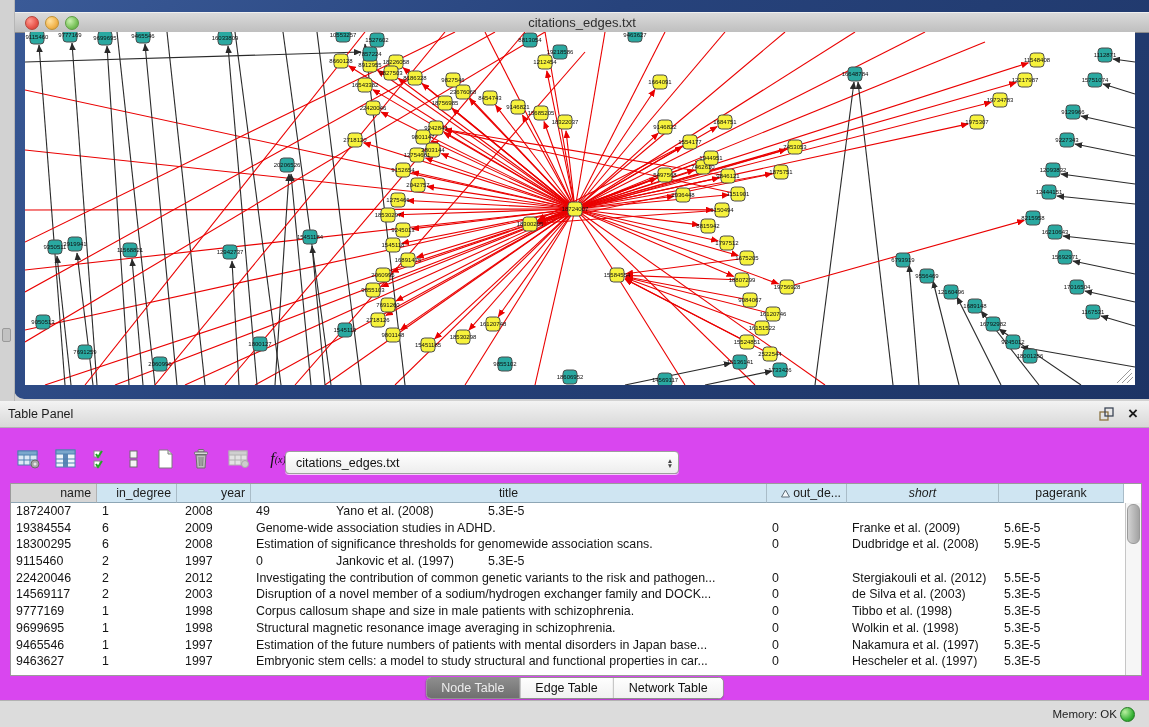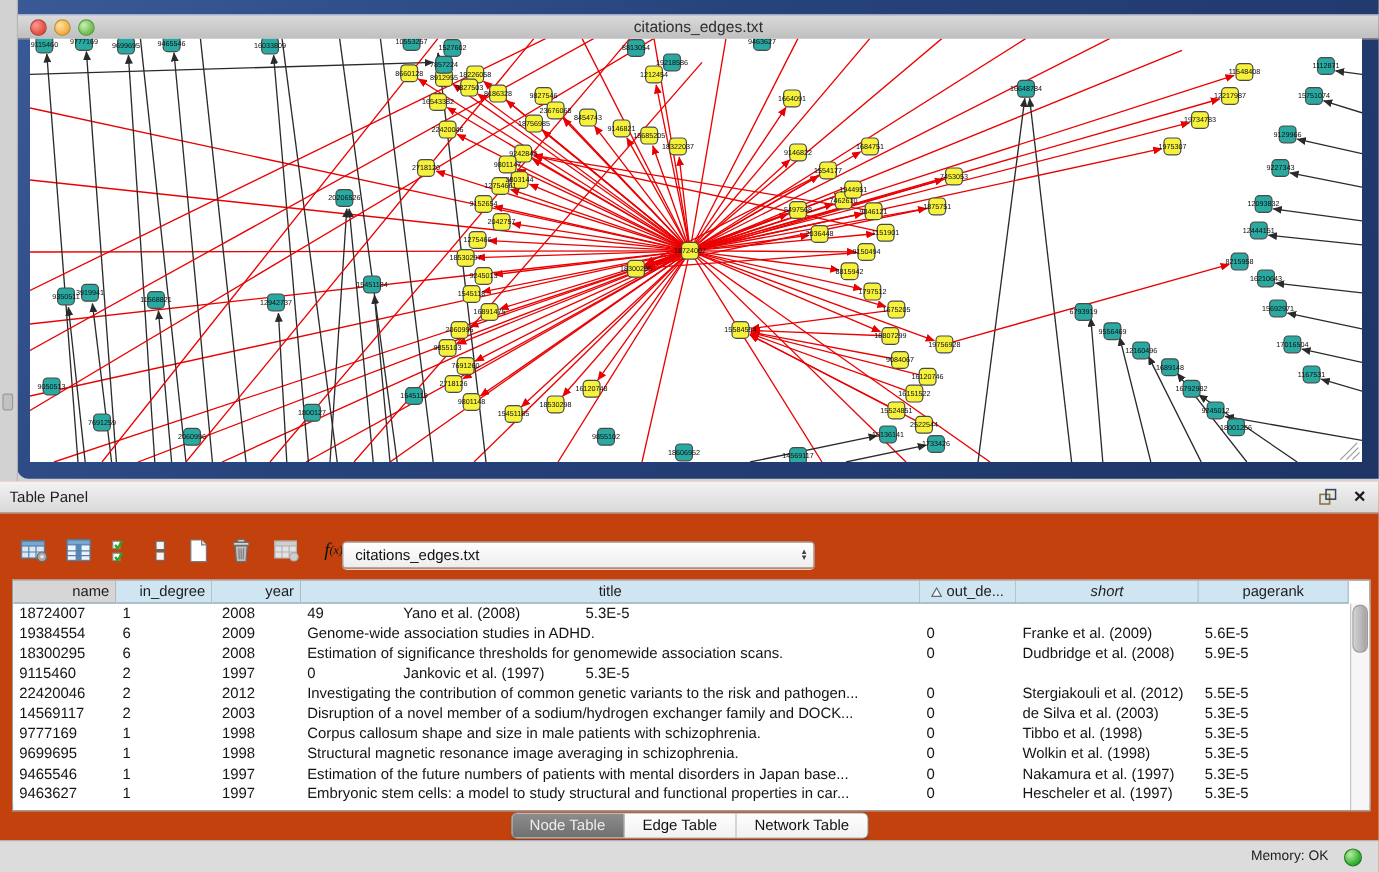--- a/index.html
+++ b/index.html
@@ -20,21 +20,21 @@
       border-bottom:1px solid #8d8d8d;border-top:1px solid #efefef;}
   #title-text{width:100%;text-align:center;font-size:13px;color:#2e2e2e;line-height:19px;font-weight:500;}
   .light{width:12px;height:12px;border-radius:50%;top:3px;}
   #light-close{left:10px;background:radial-gradient(circle at 4px 4px,#ff9a90,#e8554a 60%,#c43b33);border:1px solid #b54238;}
   #light-min{left:30px;background:radial-gradient(circle at 4px 4px,#ffe2a0,#f2b44d 60%,#cf9434);border:1px solid #c09032;}
   #light-zoom{left:50px;background:radial-gradient(circle at 4px 4px,#c9f0b0,#79c25a 60%,#579e3e);border:1px solid #5c9c42;}
   #graph-canvas{left:25px;top:32px;width:1110px;height:353px;background:#ffffff;overflow:hidden;}
   #graph-canvas svg{display:block;}
 
   
-  #table-panel{left:0;top:401px;width:1149px;height:326px;background:#c2410c;}
+  #table-panel{left:0;top:401px;width:1149px;height:326px;background:#d946ef;}
   #panel-header{left:0;top:0;width:1149px;height:26px;
       background:linear-gradient(#f3f3f3,#d8d8d8);border-bottom:1px solid #b3b3b3;}
   #panel-title{left:8px;top:0;line-height:26px;font-size:12.5px;color:#1c1c1c;}
   #float-btn{left:1098px;top:5px;width:16px;height:16px;cursor:pointer;}
   #close-btn{left:1124px;top:1px;width:18px;height:24px;font-size:17px;font-weight:bold;color:#1a1a1a;text-align:center;line-height:24px;cursor:pointer;}
 
   #toolbar{left:16px;top:42px;height:32px;display:flex;align-items:center;gap:11px;}
   .tb-icon{display:flex;align-items:center;justify-content:center;width:26px;height:26px;}
   #fx-icon{font-family:"Liberation Serif",serif;font-style:italic;font-size:16px;color:#111;width:30px;}
   #fx-icon .fx-x{font-size:10px;}
@@ -56,21 +56,21 @@
   #vscroll-thumb{position:absolute;left:1px;top:1px;width:11px;height:38px;border-radius:6px;
       background:linear-gradient(90deg,#d2d2d2,#a3a3a3);border:1px solid #9a9a9a;}
 
   #tabs{left:50%;top:276px;transform:translateX(-50%);display:inline-flex;border:1px solid #8f8f8f;
       border-radius:5px;overflow:hidden;background:#fbfbfb;box-shadow:0 1px 1px rgba(0,0,0,.15);}
   .tab{padding:3px 15px;font-size:12.5px;color:#111;background:linear-gradient(#fefefe,#f1f1f1);cursor:pointer;}
   .tab.sel{background:linear-gradient(#8d8d8d,#6f6f6f);color:#ededed;}
   .tab + .tab{border-left:1px solid #bdbdbd;}
 
   #status-bar{left:0;top:299px;width:1149px;height:27px;background:#dcdcdc;border-top:1px solid #b2b2b2;
-      display:flex;align-items:center;justify-content:flex-end;padding-right:14px;box-sizing:border-box;gap:13px;}
+      display:flex;align-items:center;justify-content:flex-end;padding-right:14px;box-sizing:border-box;gap:3px;}
   #memory-label{font-size:11.5px;color:#1d1d1d;}
   #memory-dot{width:13px;height:13px;border-radius:50%;border:1px solid #1f7a1f;
       background:radial-gradient(circle at 4px 4px,#b8efa0,#35b135 65%,#1d8a1d);}
 </style>
 </head>
 <body>
 
 <div id="top-section" class="abs">
   <div id="window-frame" class="abs"></div>
   <div id="side-strip" class="abs">
@@ -553,21 +553,21 @@
         <span>▼</span>
       </span>
   </div>
 
   <div id="table-box" class="abs">
     <div id="thead">
         <div class="th gray" style="width: 86px; text-align: right;">name</div>
         <div class="th" style="width: 80px; text-align: right;">in_degree</div>
         <div class="th" style="width: 74px; text-align: right;">year</div>
         <div class="th" style="width: 516px; text-align: center;">title</div>
-        <div class="th" style="width: 80px; text-align: center;"><svg width="9" height="9" style="vertical-align:-1px">
+        <div class="th" style="width: 80px; text-align: right;"><svg width="9" height="9" style="vertical-align:-1px">
             <polygon points="4.5,1 8.5,8 0.5,8" fill="#f4f8fb" stroke="#5d6d78"></polygon>
           </svg> out_de...</div>
         <div class="th" style="width: 152px; text-align: center; font-style: italic;">short</div>
         <div class="th" style="width: 125px; text-align: center;">pagerank</div>
       </div>
     <div id="tbody">
         <div class="tr">
           <div class="td" style="width: 86px; text-align: left;">18724007</div>
           <div class="td" style="width: 80px; text-align: left;">1</div>
           <div class="td" style="width: 74px; text-align: left; padding-left: 8px;">2008</div>

